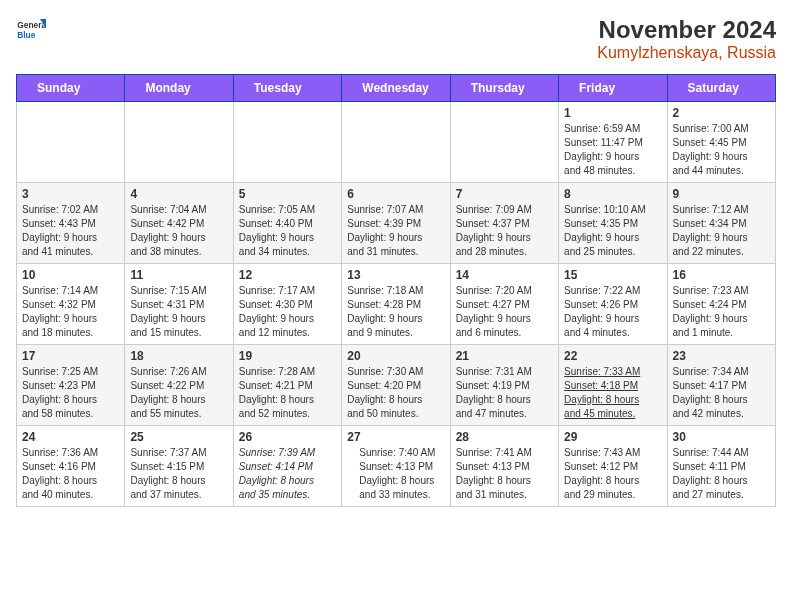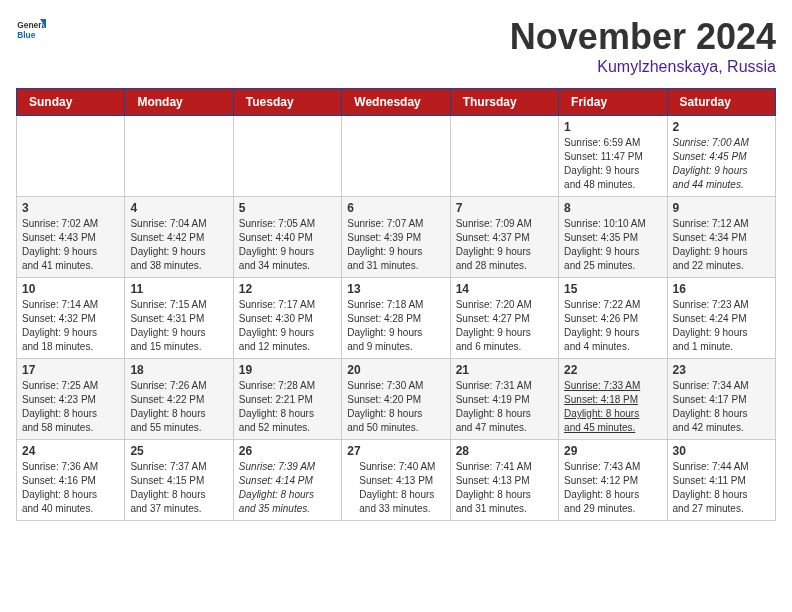--- a/index.html
+++ b/index.html
@@ -22,39 +22,39 @@
       gap: 4px;
     }
     .logo-icon {
       width: 30px;
       height: 30px;
     }
     .title-section {
       text-align: right;
     }
     .month-title {
-      font-size: 36px;
+      font-size: 24px;
       font-weight: bold;
       color: #333;
     }
     .location-title {
       font-size: 16px;
-      color: #4c1d95;
+      color: #c2410c;
     }
     .calendar {
       width: 100%;
       border-collapse: collapse;
       table-layout: fixed;
     }
     .calendar th {
-      background-color: #b91c1c;
+      background-color: #8b5cf6;
       color: #fff;
       font-size: 12px;
       font-weight: bold;
-      padding: 6px 12px;
+      padding: 6px 20px;
       text-align: left;
       border: 1px solid #0d47a1;
     }
     .calendar td {
       border: 1px solid #ccc;
       vertical-align: top;
       padding: 4px 5px;
       height: 80px;
       font-size: 10.5px;
       color: #333;
@@ -116,21 +116,21 @@
         <td class="empty-cell"></td>
         <td>
           <span class="day-number">1</span>
           <div class="day-info" style="white-space: pre-line;">Sunrise: 6:59 AM
 Sunset: 11:47 PM
 Daylight: 9 hours
 and 48 minutes.</div>
         </td>
         <td>
           <span class="day-number">2</span>
-          <div class="day-info" style="white-space: pre-line; font-style: italic;">Sunrise: 7:00 AM
+          <div class="day-info" style="white-space: pre-line;">Sunrise: 7:00 AM
 Sunset: 4:45 PM
 Daylight: 9 hours
 and 44 minutes.</div>
         </td>
       </tr>
       <tr>
         <td>
           <span class="day-number">3</span>
           <div class="day-info" style="white-space: pre-line;">Sunrise: 7:02 AM
 Sunset: 4:43 PM
@@ -242,21 +242,21 @@
         <td>
           <span class="day-number">18</span>
           <div class="day-info" style="white-space: pre-line;">Sunrise: 7:26 AM
 Sunset: 4:22 PM
 Daylight: 8 hours
 and 55 minutes.</div>
         </td>
         <td>
           <span class="day-number">19</span>
           <div class="day-info" style="white-space: pre-line;">Sunrise: 7:28 AM
-Sunset: 2:21 PM
+Sunset: 4:21 PM
 Daylight: 8 hours
 and 52 minutes.</div>
         </td>
         <td>
           <span class="day-number">20</span>
           <div class="day-info" style="white-space: pre-line;">Sunrise: 7:30 AM
 Sunset: 4:20 PM
 Daylight: 8 hours
 and 50 minutes.</div>
         </td>

